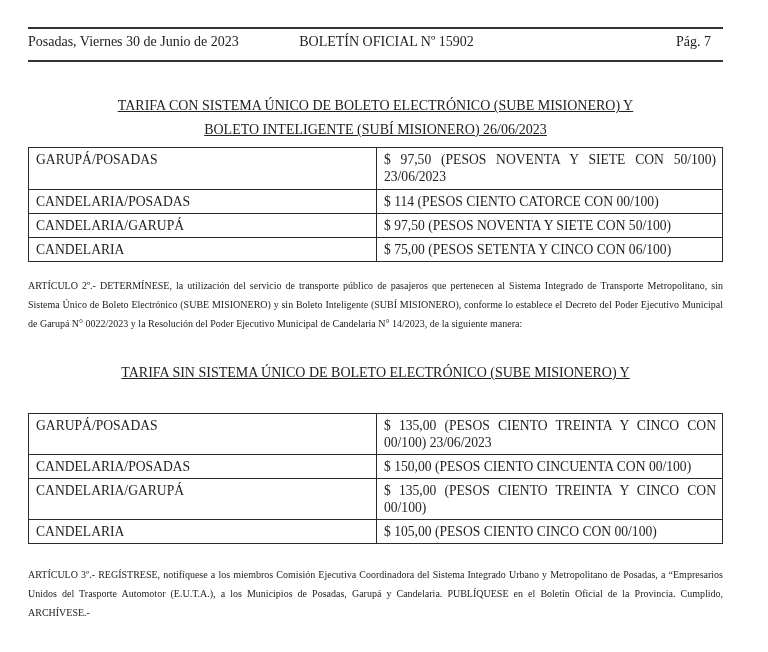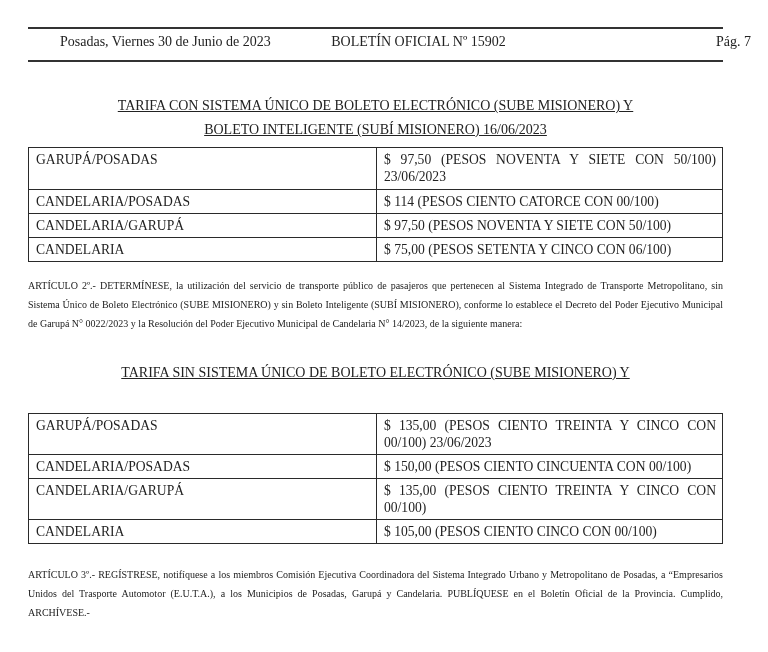--- a/index.html
+++ b/index.html
@@ -5,24 +5,24 @@
   html, body { margin: 0; padding: 0; background: #ffffff; }
   body {
     width: 768px; height: 652px; overflow: hidden; position: relative;
     font-family: "Liberation Serif", serif; color: #222;
   }
   .page { position: absolute; left: 0; top: 0; width: 768px; height: 652px; }
 
   .hdr-line { position: absolute; left: 28px; width: 695px; height: 2px; background: #333; }
   .hdr-line.top { top: 27px; }
   .hdr-line.bot { top: 60px; }
-  .hdr-row { position: absolute; left: 28px; width: 695px; top: 34px; height: 20px; font-size: 14px; margin-left: 32px; }
+  .hdr-row { position: absolute; left: 28px; width: 695px; top: 34px; height: 20px; font-size: 14px; }
   .hdr-left { position: absolute; left: 0; top: 0; }
   .hdr-center { position: absolute; left: 0; width: 100%; top: 0; text-align: center; padding-left: 22px; box-sizing: border-box;}
-  .hdr-right { position: absolute; right: 4px; top: 0; }
+  .hdr-right { position: absolute; right: 12px; top: 0; }
 
   .tbl-title {
     position: absolute; left: 28px; width: 695px; text-align: center;
     font-size: 14px; line-height: 24px; text-decoration: underline;
   }
 
   table.tarifa {
     position: absolute; left: 28px; width: 695px;
     border-collapse: collapse; font-size: 13.6px; line-height: 17px;
     table-layout: fixed;
@@ -52,21 +52,21 @@
   <div class="hdr-line top"></div>
   <div class="hdr-row">
     <span class="hdr-left">Posadas, Viernes 30 de Junio de 2023</span>
     <span class="hdr-center">BOLETÍN OFICIAL Nº 15902</span>
     <span class="hdr-right">Pág. 7</span>
   </div>
   <div class="hdr-line bot"></div>
 
   <div class="tbl-title" style="top:94px;">
     <div>TARIFA CON SISTEMA ÚNICO DE BOLETO ELECTRÓNICO (SUBE MISIONERO) Y</div>
-    <div>BOLETO INTELIGENTE (SUBÍ MISIONERO) 16/06/2023</div>
+    <div>BOLETO INTELIGENTE (SUBÍ MISIONERO) 26/06/2023</div>
   </div>
 
   <table class="tarifa" style="top:147px;">
     <tbody>
         <tr style="height:42px;">
       <td class="c1">GARUPÁ/POSADAS</td>
       <td class="c2">$ 97,50 (PESOS NOVENTA Y SIETE CON 50/100) 23/06/2023</td>
     </tr>
     <tr>
       <td class="c1">CANDELARIA/POSADAS</td>

